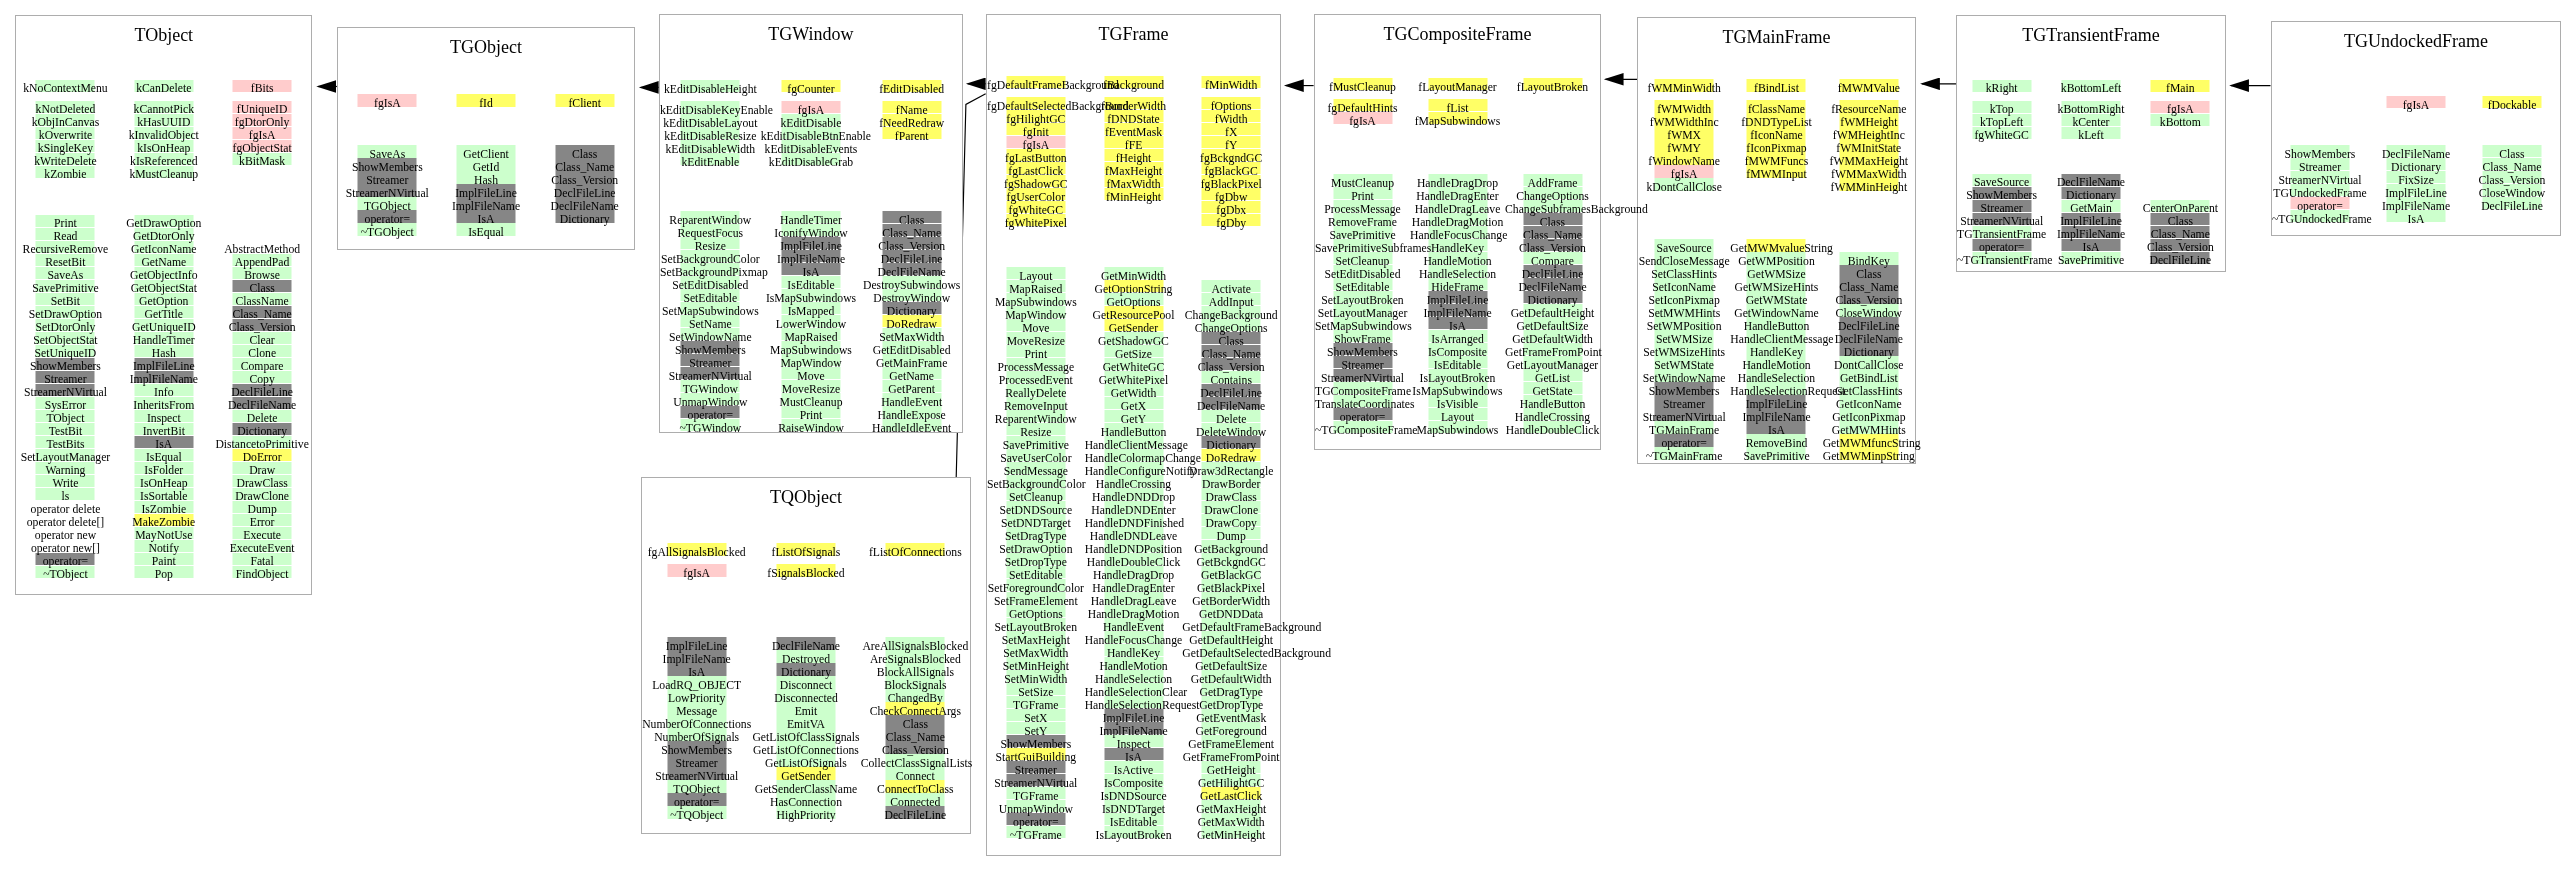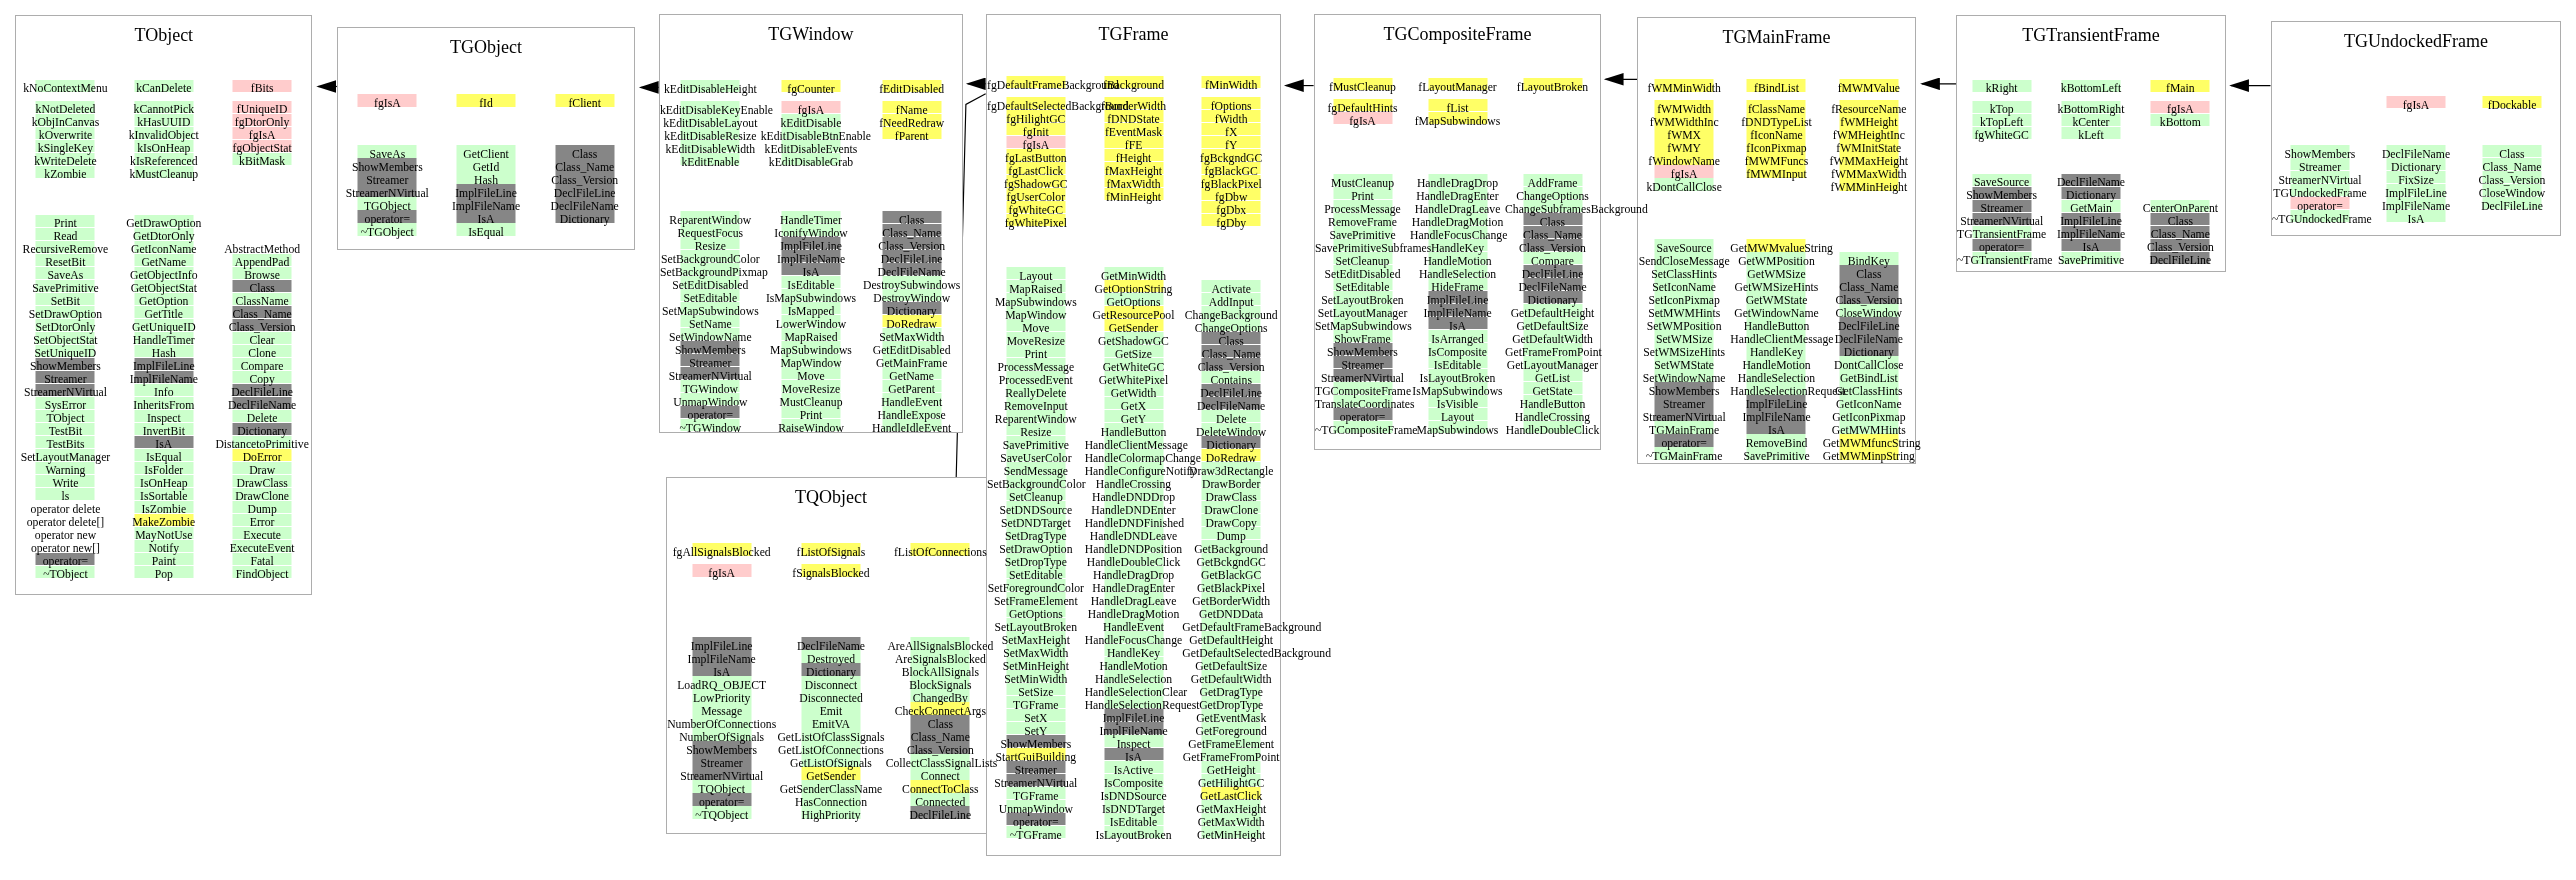--- a/index.html
+++ b/index.html
@@ -278,21 +278,21 @@
           <div class="row"><span class="chipbg" style="background: rgb(204, 255, 204);"></span><span class="chiptext">GetEditDisabled</span></div>
           <div class="row"><span class="chipbg" style="background: rgb(204, 255, 204);"></span><span class="chiptext">GetMainFrame</span></div>
           <div class="row"><span class="chipbg" style="background: rgb(204, 255, 204);"></span><span class="chiptext">GetName</span></div>
           <div class="row"><span class="chipbg" style="background: rgb(204, 255, 204);"></span><span class="chiptext">GetParent</span></div>
           <div class="row"><span class="chipbg" style="background: rgb(204, 255, 204);"></span><span class="chiptext">HandleEvent</span></div>
           <div class="row"><span class="chipbg" style="background: rgb(204, 255, 204);"></span><span class="chiptext">HandleExpose</span></div>
           <div class="row"><span class="chipbg" style="background: rgb(204, 255, 204);"></span><span class="chiptext">HandleIdleEvent</span></div>
         </div>
       </div>
     </div>
-    <div class="class-box" style="left: 666px; top: 477px; width: 330px; height: 357px;">
+    <div class="class-box" style="left: 641px; top: 477px; width: 330px; height: 357px;">
       <div class="class-title">TQObject</div>
       <div class="section" style="top: 65px;">
         <div class="col">
           <div class="row first"><span class="chipbg" style="background: rgb(255, 255, 102);"></span><span class="chiptext">fgAllSignalsBlocked</span></div>
           <div class="row"><span class="chipbg" style="background: rgb(255, 204, 204);"></span><span class="chiptext">fgIsA</span></div>
         </div>
         <div class="col">
           <div class="row first"><span class="chipbg" style="background: rgb(255, 255, 102);"></span><span class="chiptext">fListOfSignals</span></div>
           <div class="row"><span class="chipbg" style="background: rgb(255, 255, 102);"></span><span class="chiptext">fSignalsBlocked</span></div>
         </div>

